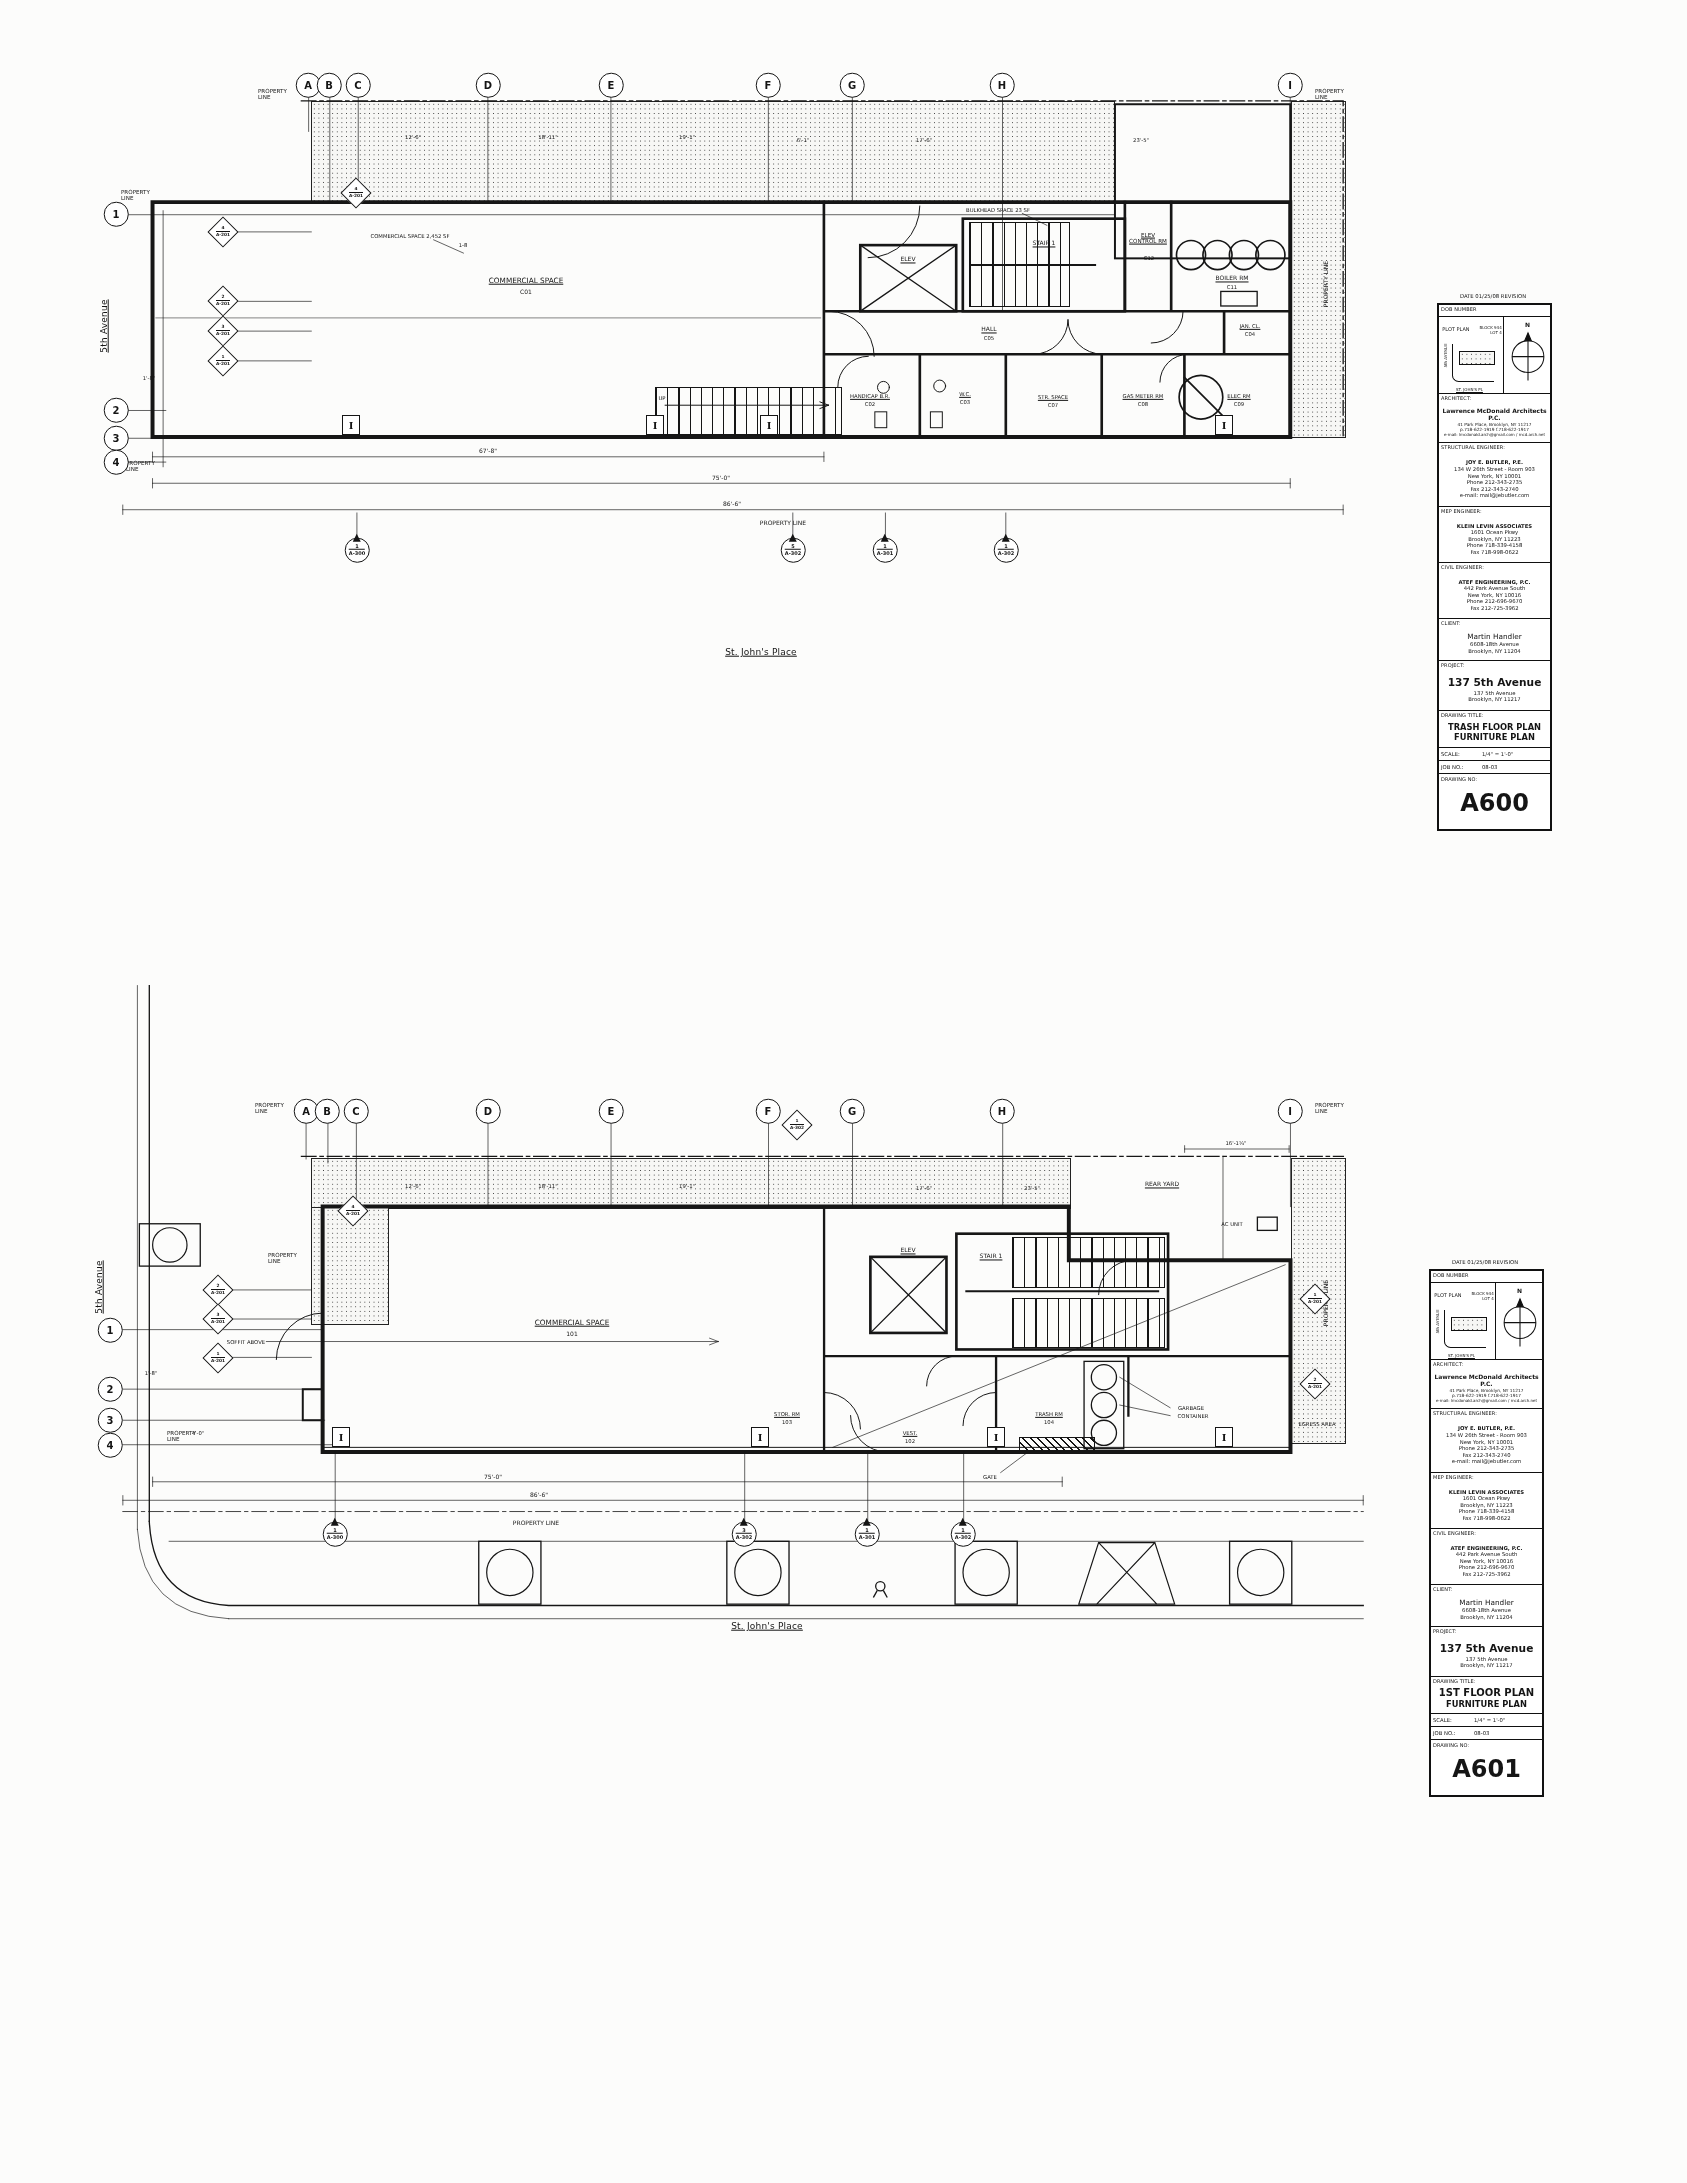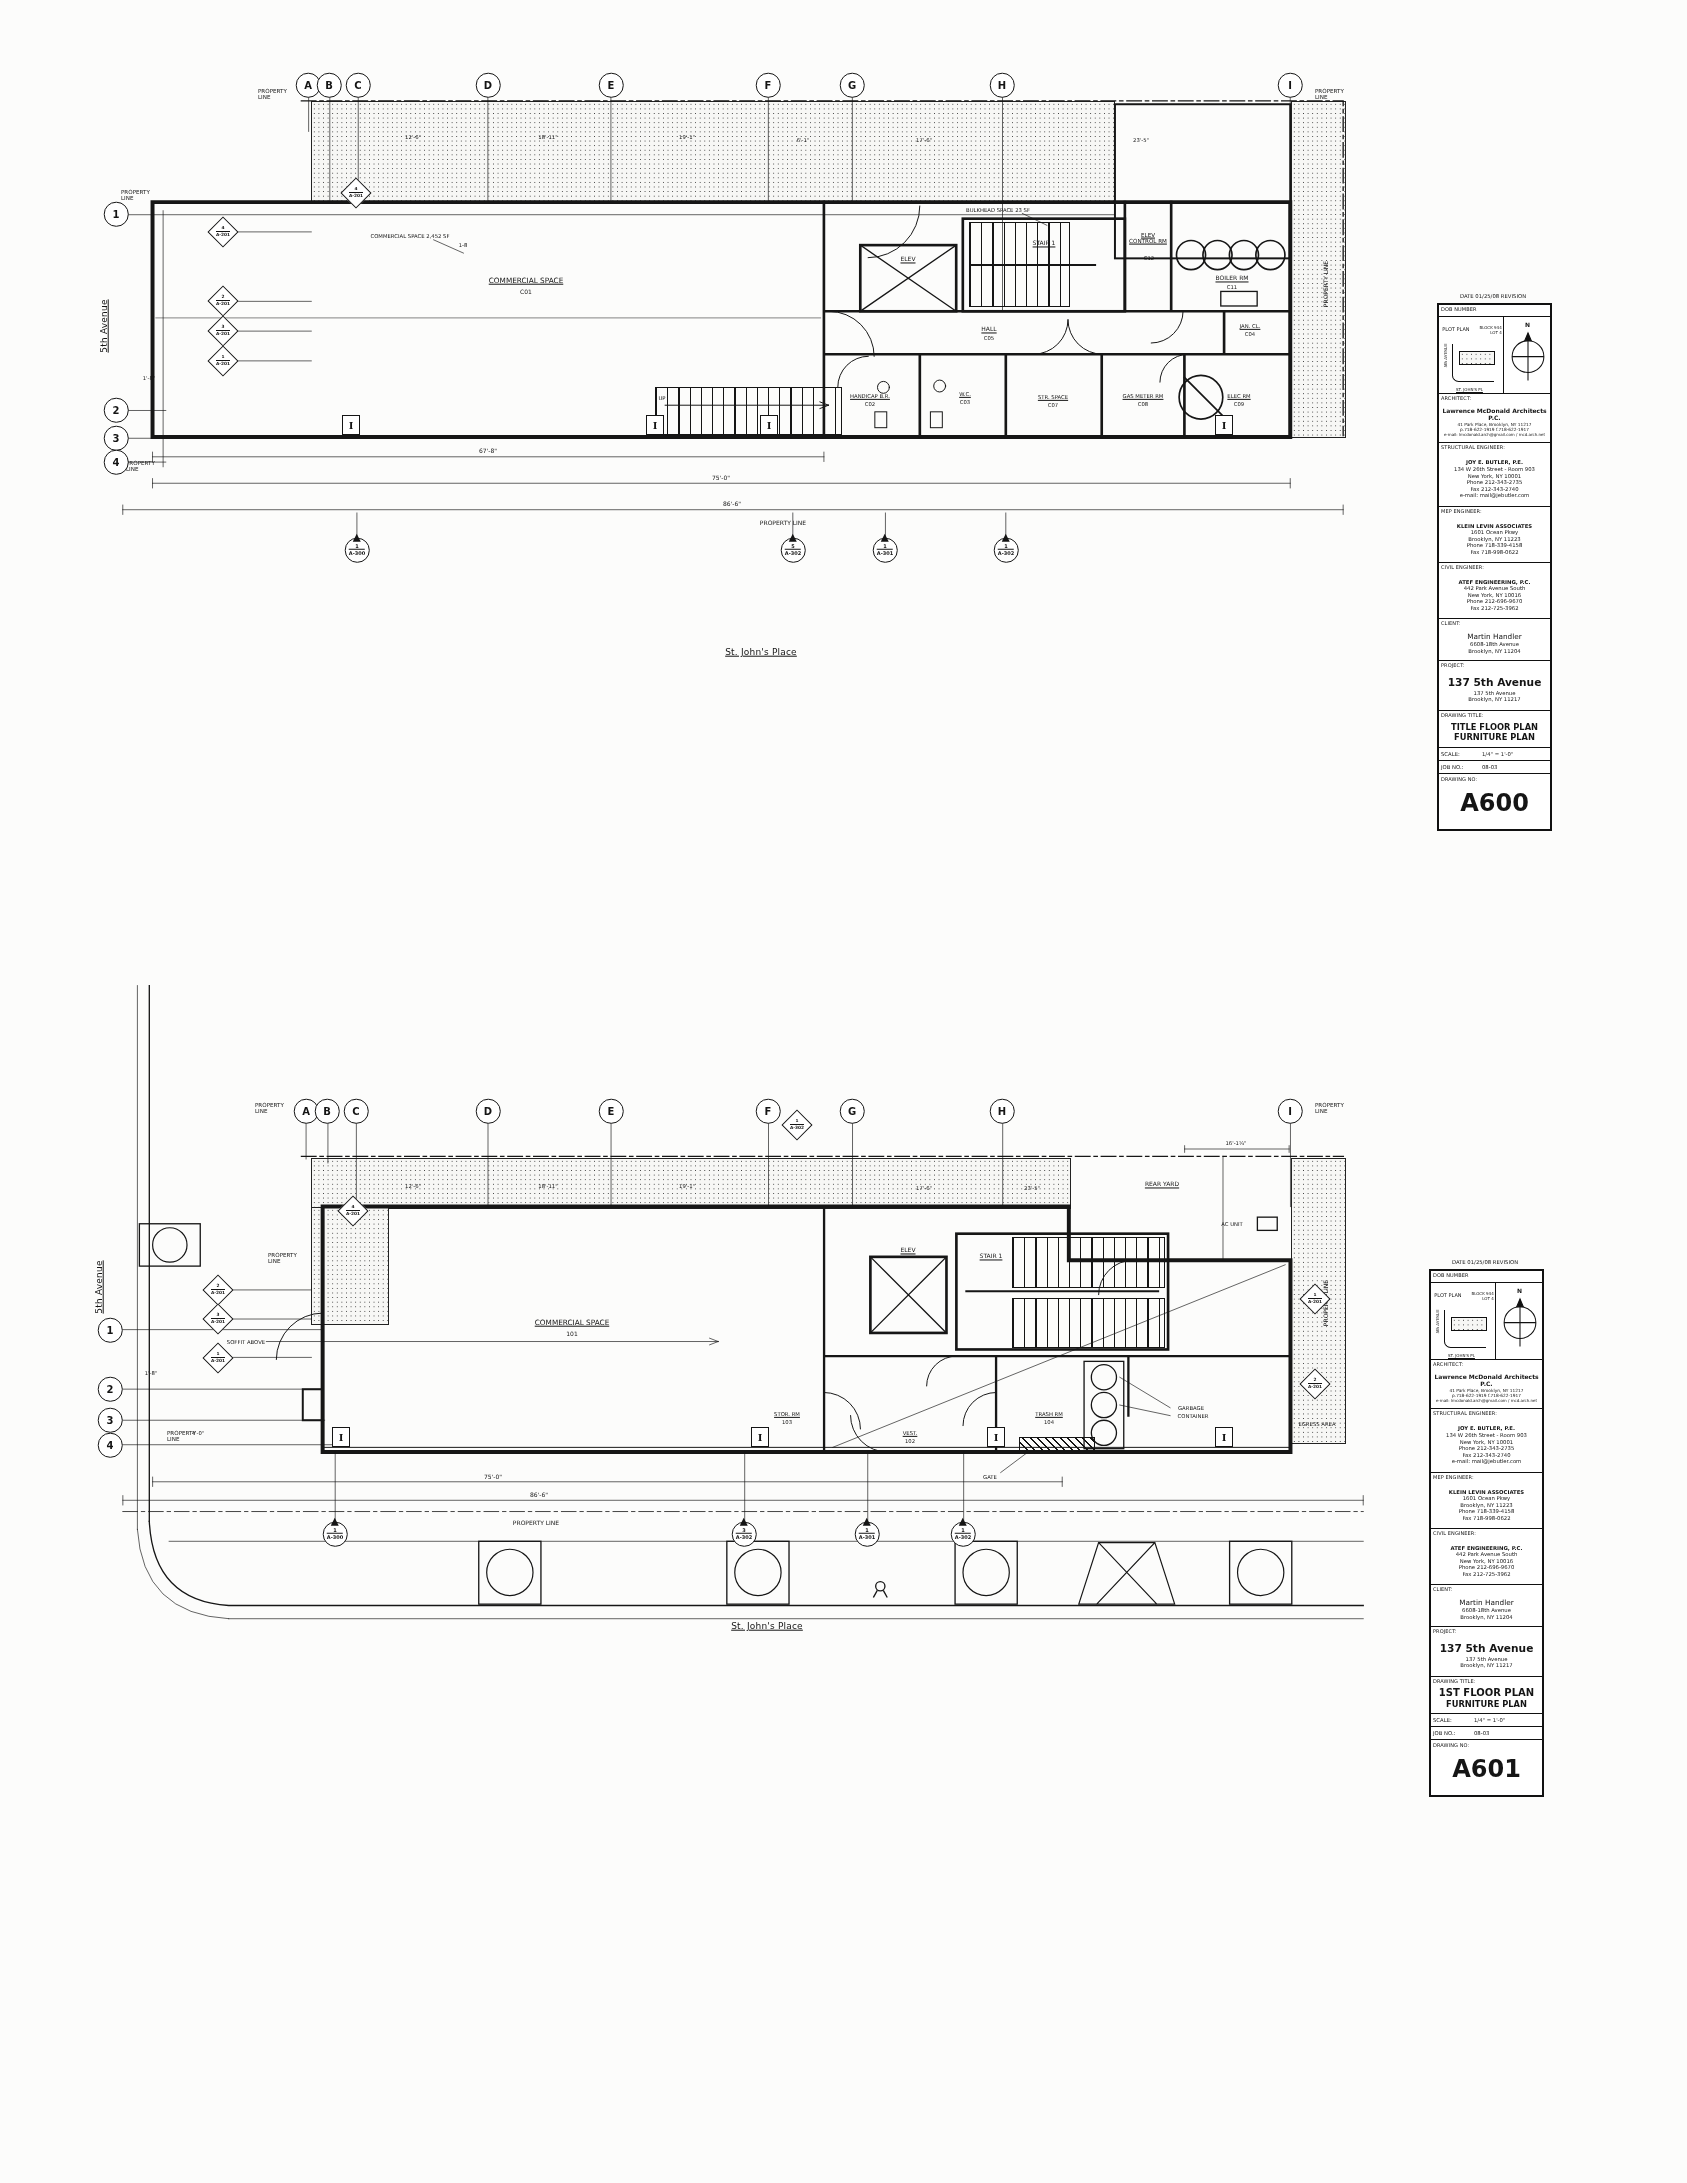--- a/index.html
+++ b/index.html
@@ -515,21 +515,21 @@
       <span class="hd">PROJECT:</span>
       <div class="tbc" style="padding-top:8px">
         <span class="cl bd" style="font-size:10.6px">137 5th Avenue</span>
         <span class="cl">137 5th Avenue</span>
         <span class="cl">Brooklyn, NY 11217</span>
       </div>
     </div>
     <div class="tb-row" style="height:37px">
       <span class="hd">DRAWING TITLE:</span>
       <div class="tbc" style="padding-top:6.6px">
-        <span class="cl bd" style="font-size:8.3px">TITLE FLOOR PLAN</span>
+        <span class="cl bd" style="font-size:8.3px">TRASH FLOOR PLAN</span>
         <span class="cl bd" style="font-size:8.3px">FURNITURE PLAN</span>
       </div>
     </div>
     <div class="tb-row" style="height:13.2px">
         <div class="kv">
           <span class="k">SCALE:</span>
           <span>1/4" = 1'-0"</span>
         </div>
       </div>
     <div class="tb-row" style="height:13.2px">

